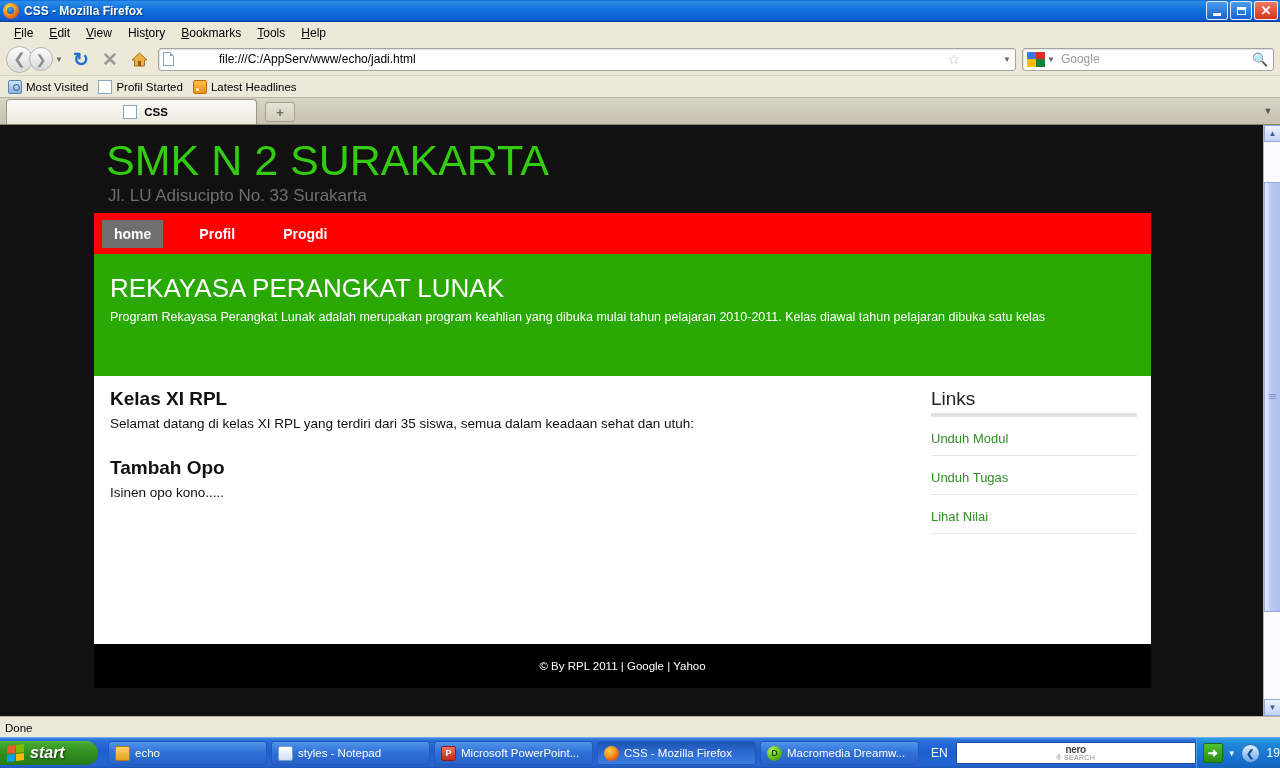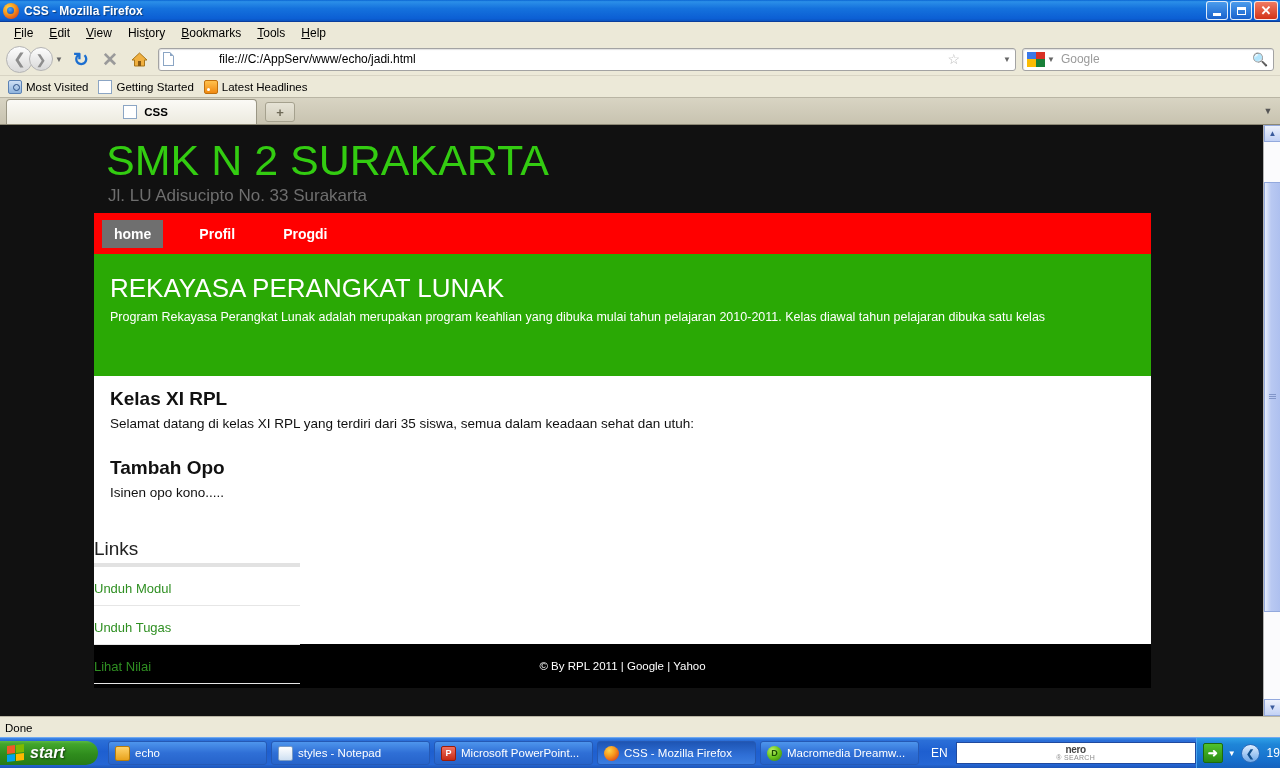--- a/index.html
+++ b/index.html
@@ -200,21 +200,20 @@
     background:#2aa905; height:122px;
     padding: 18px 0 0 16px;
   }
   #banner-title { color:#ffffff; font-size:26px; line-height:32px; margin:0; font-weight:normal;}
   #banner-desc { color:#ffffff; font-size:12.5px; line-height:18px; margin:4px 0 0 0; }
 
   #content {
     margin-left:94px; margin-right:112px;
     background:#ffffff; height:268px;
     display:flex;
-    flex-direction:column;
   }
   #main-col { flex:1 1 auto; padding: 12px 0 0 16px; }
   .main-h2 { font-size:19px; font-weight:bold; color:#111; margin:0 0 6px 0; }
   .main-p  { font-size:13.5px; color:#111; margin:0 0 26px 0; }
   #side-col { width:220px; padding: 12px 14px 0 0; }
   #links-title { font-size:19px; color:#222; margin:0 0 3px 0; font-weight:normal;}
   .links-rule { height:4px; background:#e2e2e2; margin:0 0 0 0; }
   .link-row { border-bottom:1px solid #e6e6e6; padding: 12px 0 8px 0; }
   .link-a { color:#2f8f22; font-size:13px; text-decoration:none; }
 
@@ -386,21 +385,21 @@
     </div>
   </div>
 
   <div id="bookmarkbar">
     <div class="bm">
       <span class="bm-icon ic-mostvisited"></span>
       <span>Most Visited</span>
     </div>
     <div class="bm">
       <span class="bm-icon ic-doc"></span>
-      <span>Getting Started</span>
+      <span>Profil Started</span>
     </div>
     <div class="bm">
       <span class="bm-icon ic-rss"></span>
       <span>Latest Headlines</span>
     </div>
   </div>
 
   <div id="tabbar">
     <div class="tab">
       <span class="bm-icon ic-doc"></span>

